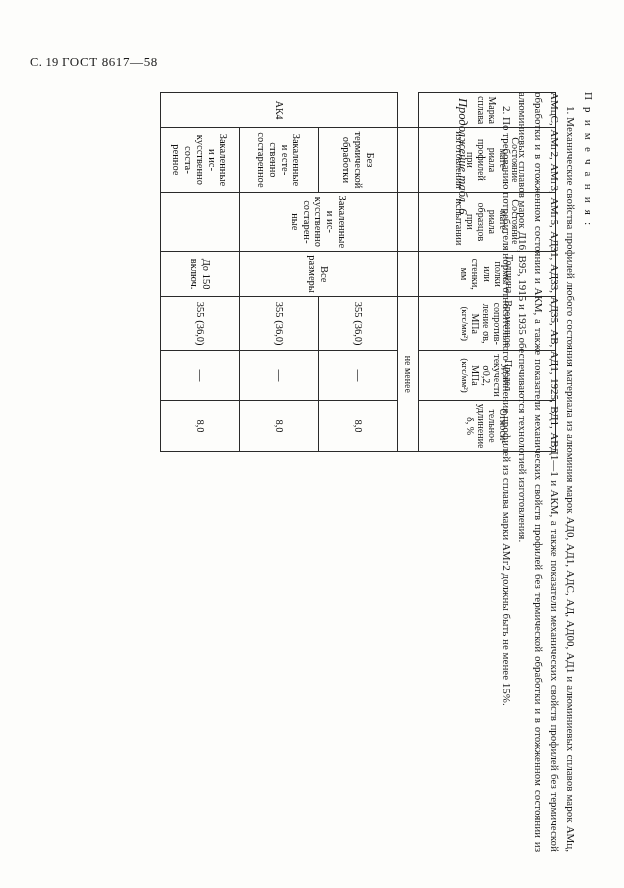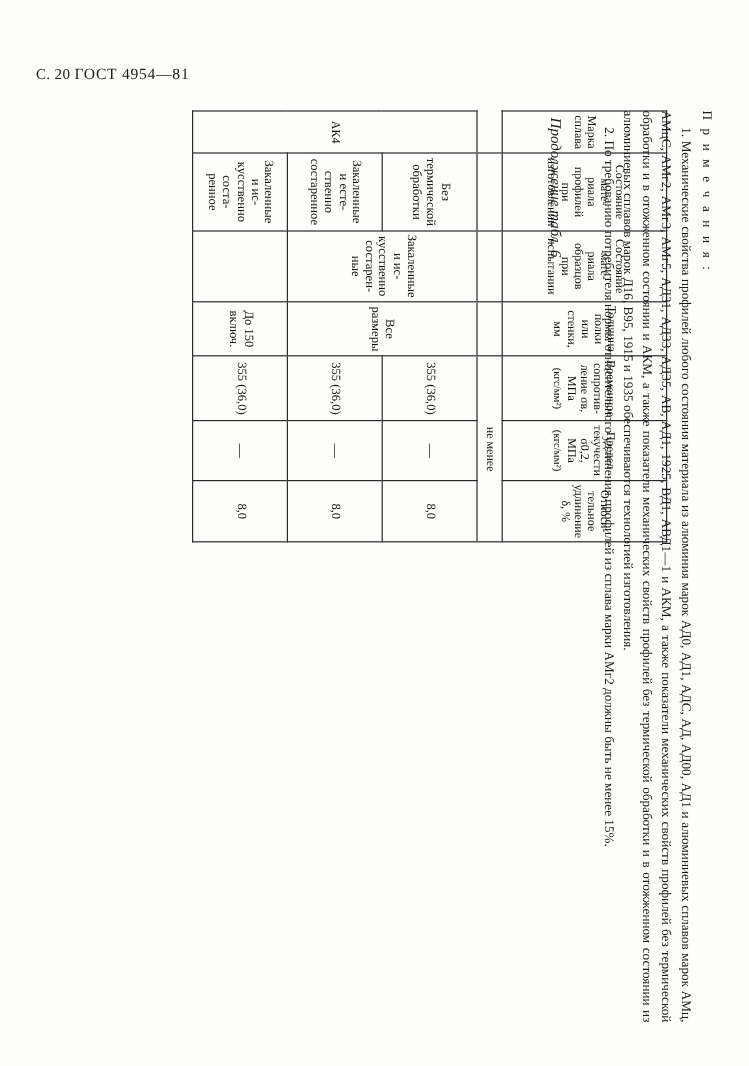--- a/index.html
+++ b/index.html
@@ -131,22 +131,22 @@
     margin: 0;
     text-indent: 14px;
   }
 </style>
 </head>
 <body>
 
 <div class="page">
 
   <div class="page-header">
-    <span class="pg">С. 20</span>
-    <span class="std">ГОСТ 4954—81</span>
+    <span class="pg">С. 19</span>
+    <span class="std">ГОСТ 8617—58</span>
   </div>
 
   <div class="rot-wrap">
 
     <div class="cont-caption">Продолжение табл. 6</div>
 
     <div class="table-rot">
       <table class="spec">
         <colgroup>
           <col style="width:62px">

